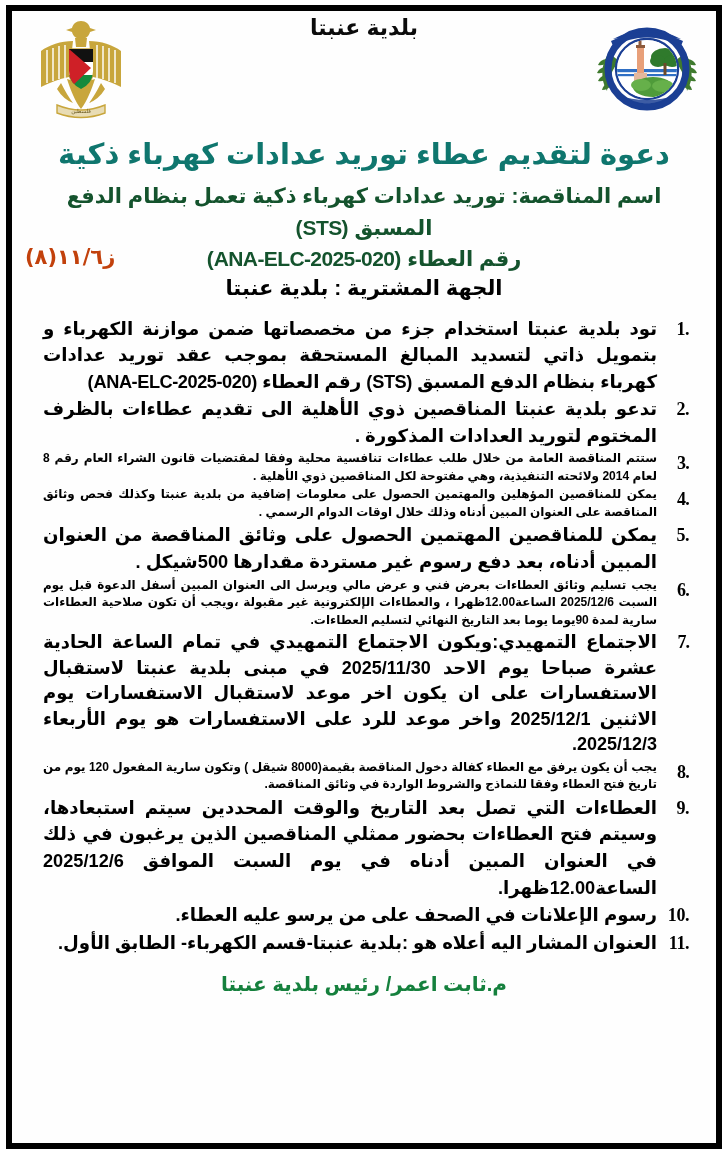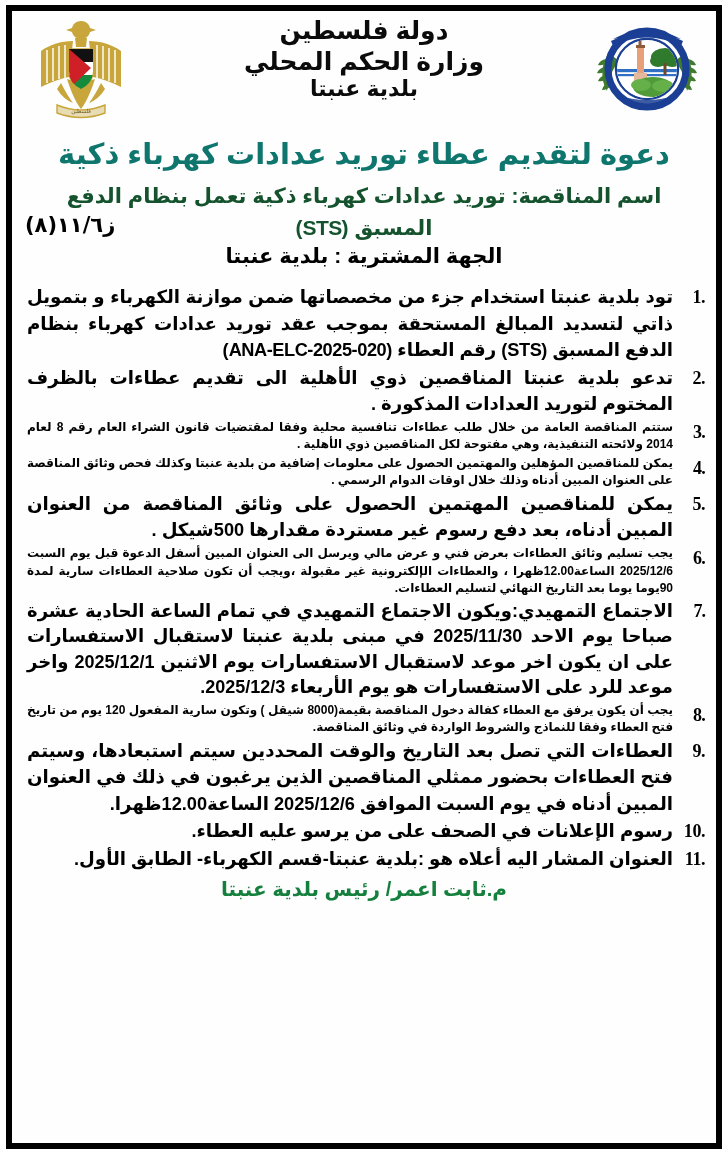--- a/index.html
+++ b/index.html
@@ -92,39 +92,39 @@
   }
 
   .refwrap { position: relative; height: 0; }
   .ref-mark {
     position: absolute;
     left: 4px;
     top: -30px;
     direction: rtl;
     font-size: 21px;
     font-weight: bold;
-    color: #000000;
+    color: #c2410c;
     font-family: "DejaVu Sans", sans-serif;
   }
 
   .buyer-line {
     direction: rtl;
     text-align: center;
     font-size: 21px;
     font-weight: bold;
     color: #000;
     letter-spacing: -0.4px;
     margin-top: 1px;
-    margin-bottom: 16px;
+    margin-bottom: 2px;
   }
 
   
   ol.clauses {
     direction: rtl;
-    margin: 0;
+    margin: 16px;
     padding: 0 30px 0 6px;
     list-style: none;
     counter-reset: clause;
   }
   ol.clauses > li {
     position: relative;
     counter-increment: clause;
     direction: rtl;
     text-align: justify;
     text-align-last: right;
@@ -216,22 +216,20 @@
 
               <path d="M18 22 Q52 4 86 22 Q52 16 18 22 Z" fill="#1b3f94"></path>
               <path d="M16 24 Q52 6 88 24 L86 29 Q52 12 18 29 Z" fill="#1b3f94"></path>
 
               <path d="M22 78 Q52 96 82 78 Q52 88 22 78 Z" fill="#1b3f94" opacity="0.85"></path>
             </svg>
           </div>
         </div>
 
         <div class="header-text">
-          <div class="hdr-l1">دولة فلسطين</div>
-          <div class="hdr-l2">وزارة الحكم المحلي</div>
           <div class="hdr-l3">بلدية عنبتا</div>
         </div>
 
         <div class="logo-slot">
           <div class="eagle-logo">
             <svg viewBox="0 0 96 104" width="96" height="104" aria-hidden="true">
               <g fill="#c8a63c">
 
                 <path d="M48 4 C43 4 40 7 39 11 L33 13 L39 15 C40 19 43 22 48 22 C53 22 56 19 57 15 L63 13 L57 11 C56 7 53 4 48 4 Z"></path>
 
@@ -271,20 +269,21 @@
               <path d="M24 88 q24 10 48 0 l0 8 q-24 9 -48 0 Z" fill="#e8dcb4" stroke="#c8a63c" stroke-width="1.4"></path>
               <text x="48" y="96" font-size="5.5" text-anchor="middle" fill="#6b5a22" font-family="'DejaVu Sans', sans-serif">فلسطين</text>
             </svg>
           </div>
         </div>
       </div>
 
       <div class="title-main">دعوة لتقديم عطاء توريد عدادات كهرباء ذكية</div>
 
       <div class="subtitle">اسم المناقصة: توريد عدادات كهرباء ذكية تعمل بنظام الدفع المسبق (STS)</div>
+      <div class="subtitle">رقم العطاء (ANA-ELC-2025-020)</div>
 
       <div class="refwrap">
         <div class="ref-mark">ز١١/٦(٨)</div>
       </div>
 
       <div class="buyer-line">الجهة المشترية : بلدية عنبتا</div>
 
       <ol class="clauses">
         <li>تود بلدية عنبتا استخدام جزء من مخصصاتها ضمن موازنة الكهرباء و بتمويل ذاتي لتسديد المبالغ المستحقة بموجب عقد توريد عدادات كهرباء بنظام الدفع المسبق (STS) رقم العطاء (ANA-ELC-2025-020)</li>
         <li>تدعو بلدية عنبتا  المناقصين ذوي الأهلية الى تقديم عطاءات بالظرف المختوم لتوريد العدادات المذكورة .</li>

